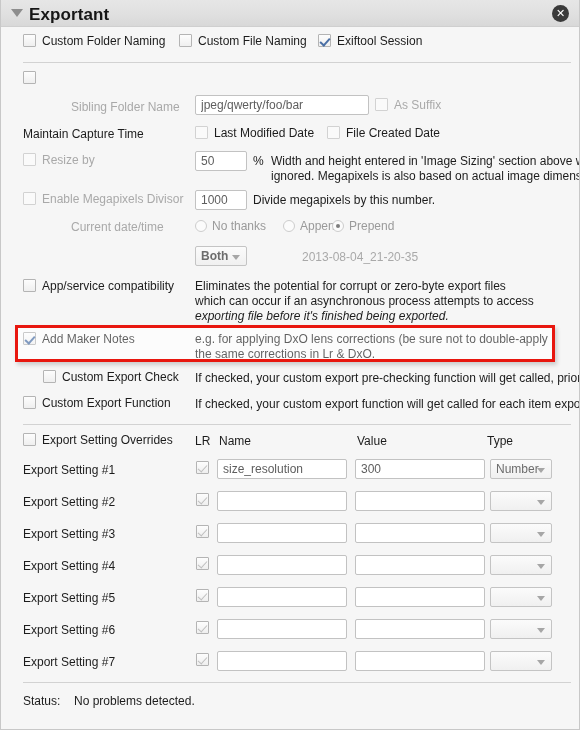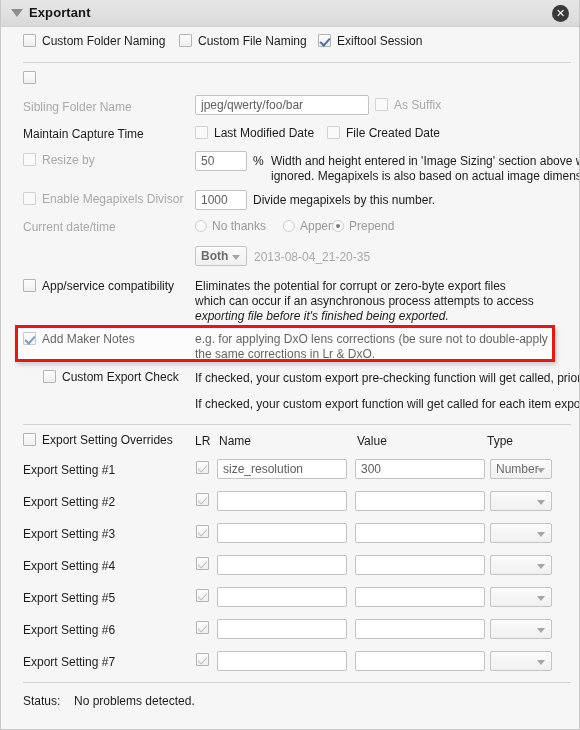--- a/index.html
+++ b/index.html
@@ -30,37 +30,37 @@
   }
   #disclosure {
     position:absolute; left:10px; top:9px;
     width:0;height:0;
     border-left:6px solid transparent;
     border-right:6px solid transparent;
     border-top:8px solid #8d8d8d;
   }
   #panel-title {
     position:absolute; left:28px; top:5px;
-    font-size:13px; font-weight:bold; color:#161616;
+    font-size:17px; font-weight:bold; color:#161616;
     letter-spacing:.1px;
   }
   #close-btn {
     position:absolute; right:12px; top:5px;
     width:17px;height:17px;border-radius:50%;
     background:#3a3a3a;
     color:#fff;
     font-size:11px; line-height:17px; text-align:center;
     font-family:"DejaVu Sans", sans-serif;
     cursor:pointer;
   }
 
   
   .row { position:absolute; }
   .lbl { font-size:12px; color:#1c1c1c; white-space:nowrap; }
-  .lbl.dim { color:#a9a9a9; }
+  .lbl.dim { color:#a9a9a9;margin-left:48px; }
   .hr {
     position:absolute; height:0;
     border-top:1px solid #d2d2d2;
   }
 
   
   .cb {
     display:inline-block; width:13px; height:13px;
     border:1px solid #b4b4b4;
     background:linear-gradient(to bottom,#fdfdfd,#efefef);
@@ -228,20 +228,23 @@
   </div>
   <div class="desc" style="left:194px; top:347px;">the same corrections in Lr &amp; DxO.</div>
   <div class="desc" style="left:194px; top:332px;">e.g. for applying DxO lens corrections (be sure not to double-apply</div>
   <div id="red-box" style="left:14px; top:325px; width:540px; height:37px;"></div>
 
   <div class="row" style="left:22px; top:370px;padding-left:20px;">
     <span class="cbrow"><span class="cb"></span><span class="t lbl">Custom Export Check</span></span>
   </div>
   <div class="desc" style="left:194px; top:371px;">If checked, your custom export pre-checking function will get called, prior to exp</div>
 
+  <div class="row" style="left:22px; top:396px;">
+    <span class="cbrow"><span class="cb"></span><span class="t lbl">Custom Export Function</span></span>
+  </div>
   <div class="desc" style="left:194px; top:397px;">If checked, your custom export function will get called for each item exported.</div>
 
   <div class="hr" style="left:22px; top:424px; width:548px;"></div>
 
   <div class="row" style="left:22px; top:433px;">
     <span class="cbrow"><span class="cb"></span><span class="t lbl">Export Setting Overrides</span></span>
   </div>
   <div class="row lbl" style="left:194px; top:434px;">LR</div>
   <div class="row lbl" style="left:218px; top:434px;">Name</div>
   <div class="row lbl" style="left:356px; top:434px;">Value</div>

